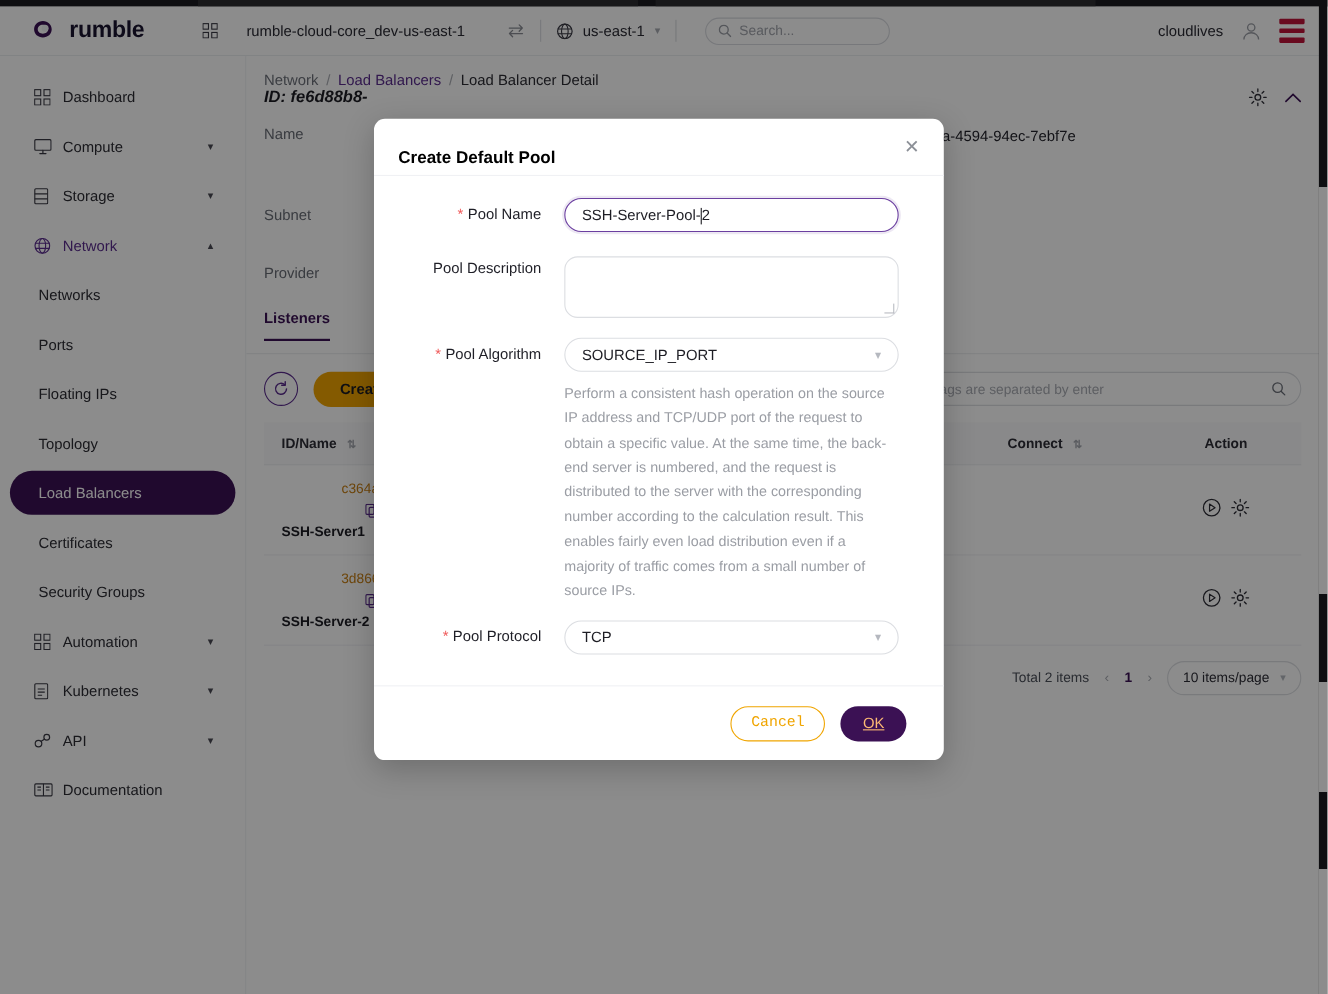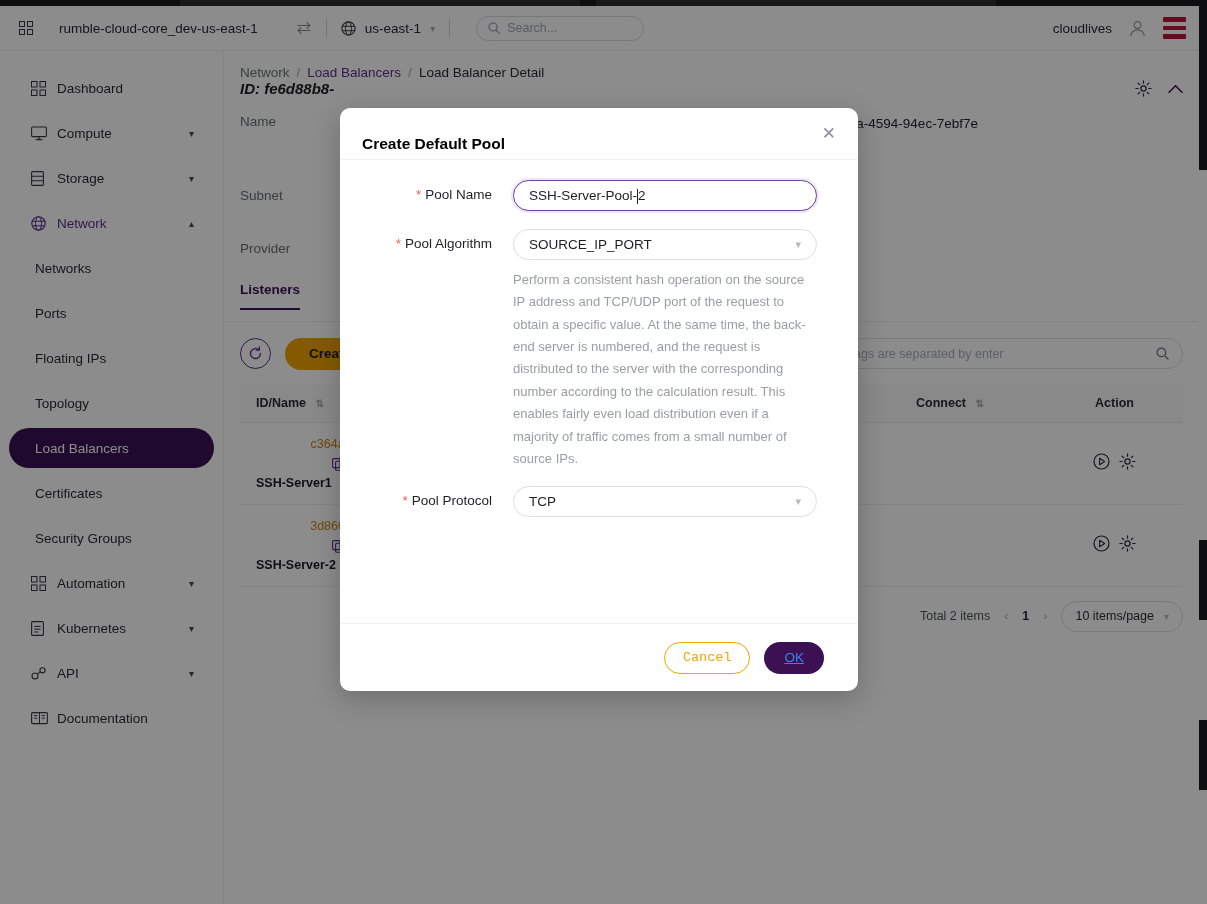--- a/index.html
+++ b/index.html
@@ -261,39 +261,48 @@
     gap: 14px; padding-right: 34px;
   }
   .btn-cancel {
     height: 32px; min-width: 80px; border-radius: 16px;
     border: 1px solid #f0a500; color: #f0a500; background: #fff;
     font-size: 13.5px; display: flex; align-items: center; justify-content: center;
     padding: 0 18px; cursor: pointer; font-family: Liberation Mono, monospace;
   }
   .btn-ok {
     height: 32px; min-width: 58px; border-radius: 16px;
-    background: #3b1154; color: #3b82f6; border: none;
+    background: #3b1154; color: #fdba74; border: none;
     font-size: 13.5px; display: flex; align-items: center; justify-content: center;
     padding: 0 20px; cursor: pointer; text-decoration: underline;
   }
   svg { display: block; }
 </style>
 </head>
 <body>
 
 <div id="app">
 
   <div id="page">
 
     <div class="browser-edge">
       <div class="seg" style="left:180px;width:400px;"></div>
       <div class="seg" style="left:596px;width:400px;"></div>
     </div>
 
     <div class="topbar">
+      <div class="brand">
+        <span class="brand-logo">
+          <svg width="30" height="30" viewBox="0 0 30 30">
+            <path d="M15 6c-4.6 0-8 3.3-8 7.6 0 4.4 3.5 7.4 8 7.4s8-3 8-7.4C23 9.3 19.6 6 15 6zm0 3.4c2.7 0 4.7 1.9 4.7 4.2 0 2.3-2 4-4.7 4s-4.7-1.7-4.7-4c0-2.3 2-4.2 4.7-4.2z" fill="#3b1154"></path>
+            <circle cx="17" cy="12.6" r="3.2" fill="#f2f4f6"></circle>
+          </svg>
+        </span>
+        <span class="brand-name">rumble</span>
+      </div>
 
       <div class="hdr-item hdr-proj">
         <span>
           <svg width="14" height="14" viewBox="0 0 14 14">
             <rect x="0.5" y="0.5" width="5" height="5" fill="none" stroke="#3a3a44"></rect>
             <rect x="8.5" y="0.5" width="5" height="5" fill="none" stroke="#3a3a44"></rect>
             <rect x="0.5" y="8.5" width="5" height="5" fill="none" stroke="#3a3a44"></rect>
             <rect x="8.5" y="8.5" width="5" height="5" fill="none" stroke="#3a3a44"></rect>
           </svg>
         </span>
@@ -657,20 +666,28 @@
         </div>
         <div class="fctl">
           <div class="ipt focused">
             <span>SSH-Server-Pool-</span>
               <span class="caret"></span>
               <span>2</span>
           </div>
         </div>
       </div>
 
+      <div class="frow">
+        <div class="flabel">
+          <span>Pool Description</span>
+        </div>
+        <div class="fctl" style="padding-top:4px;">
+          <div class="tarea"></div>
+        </div>
+      </div>
 
       <div class="frow" style="margin-bottom:16px;">
         <div class="flabel">
           <span class="req">*</span><span>Pool Algorithm</span>
         </div>
         <div class="fctl">
           <div class="sel">
             <span>SOURCE_IP_PORT</span>
             <span class="sc">▾</span>
           </div>

